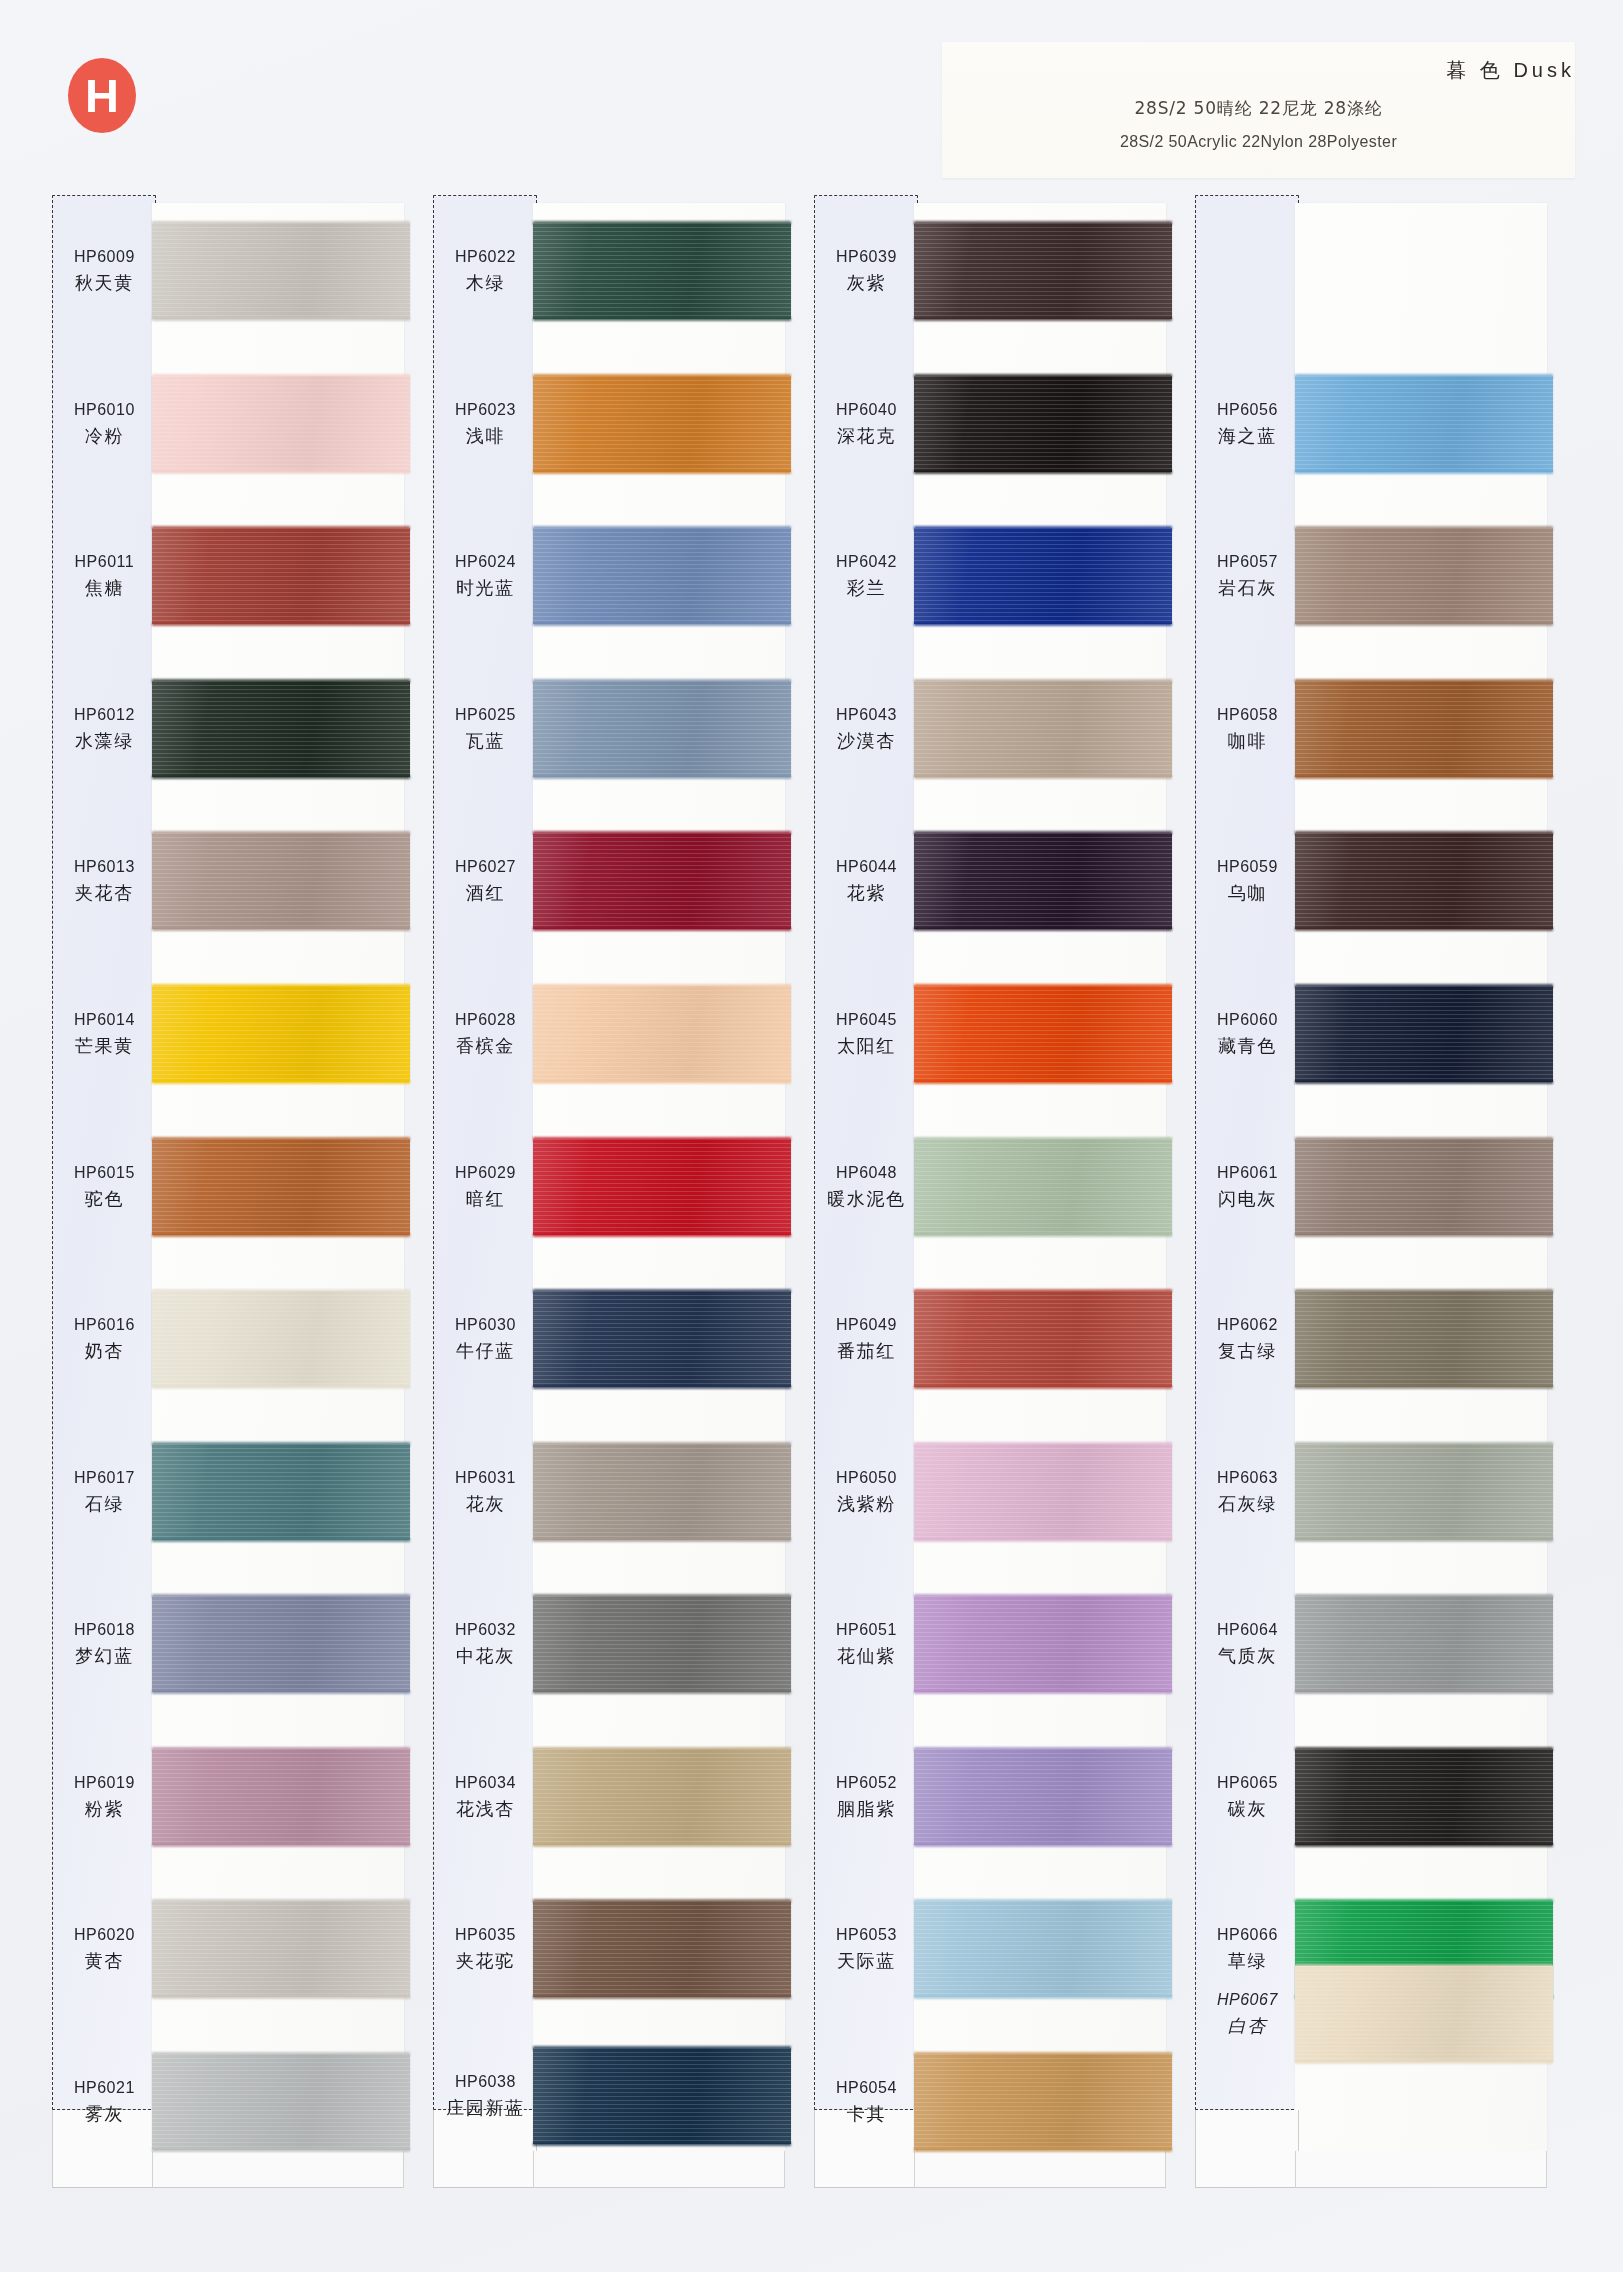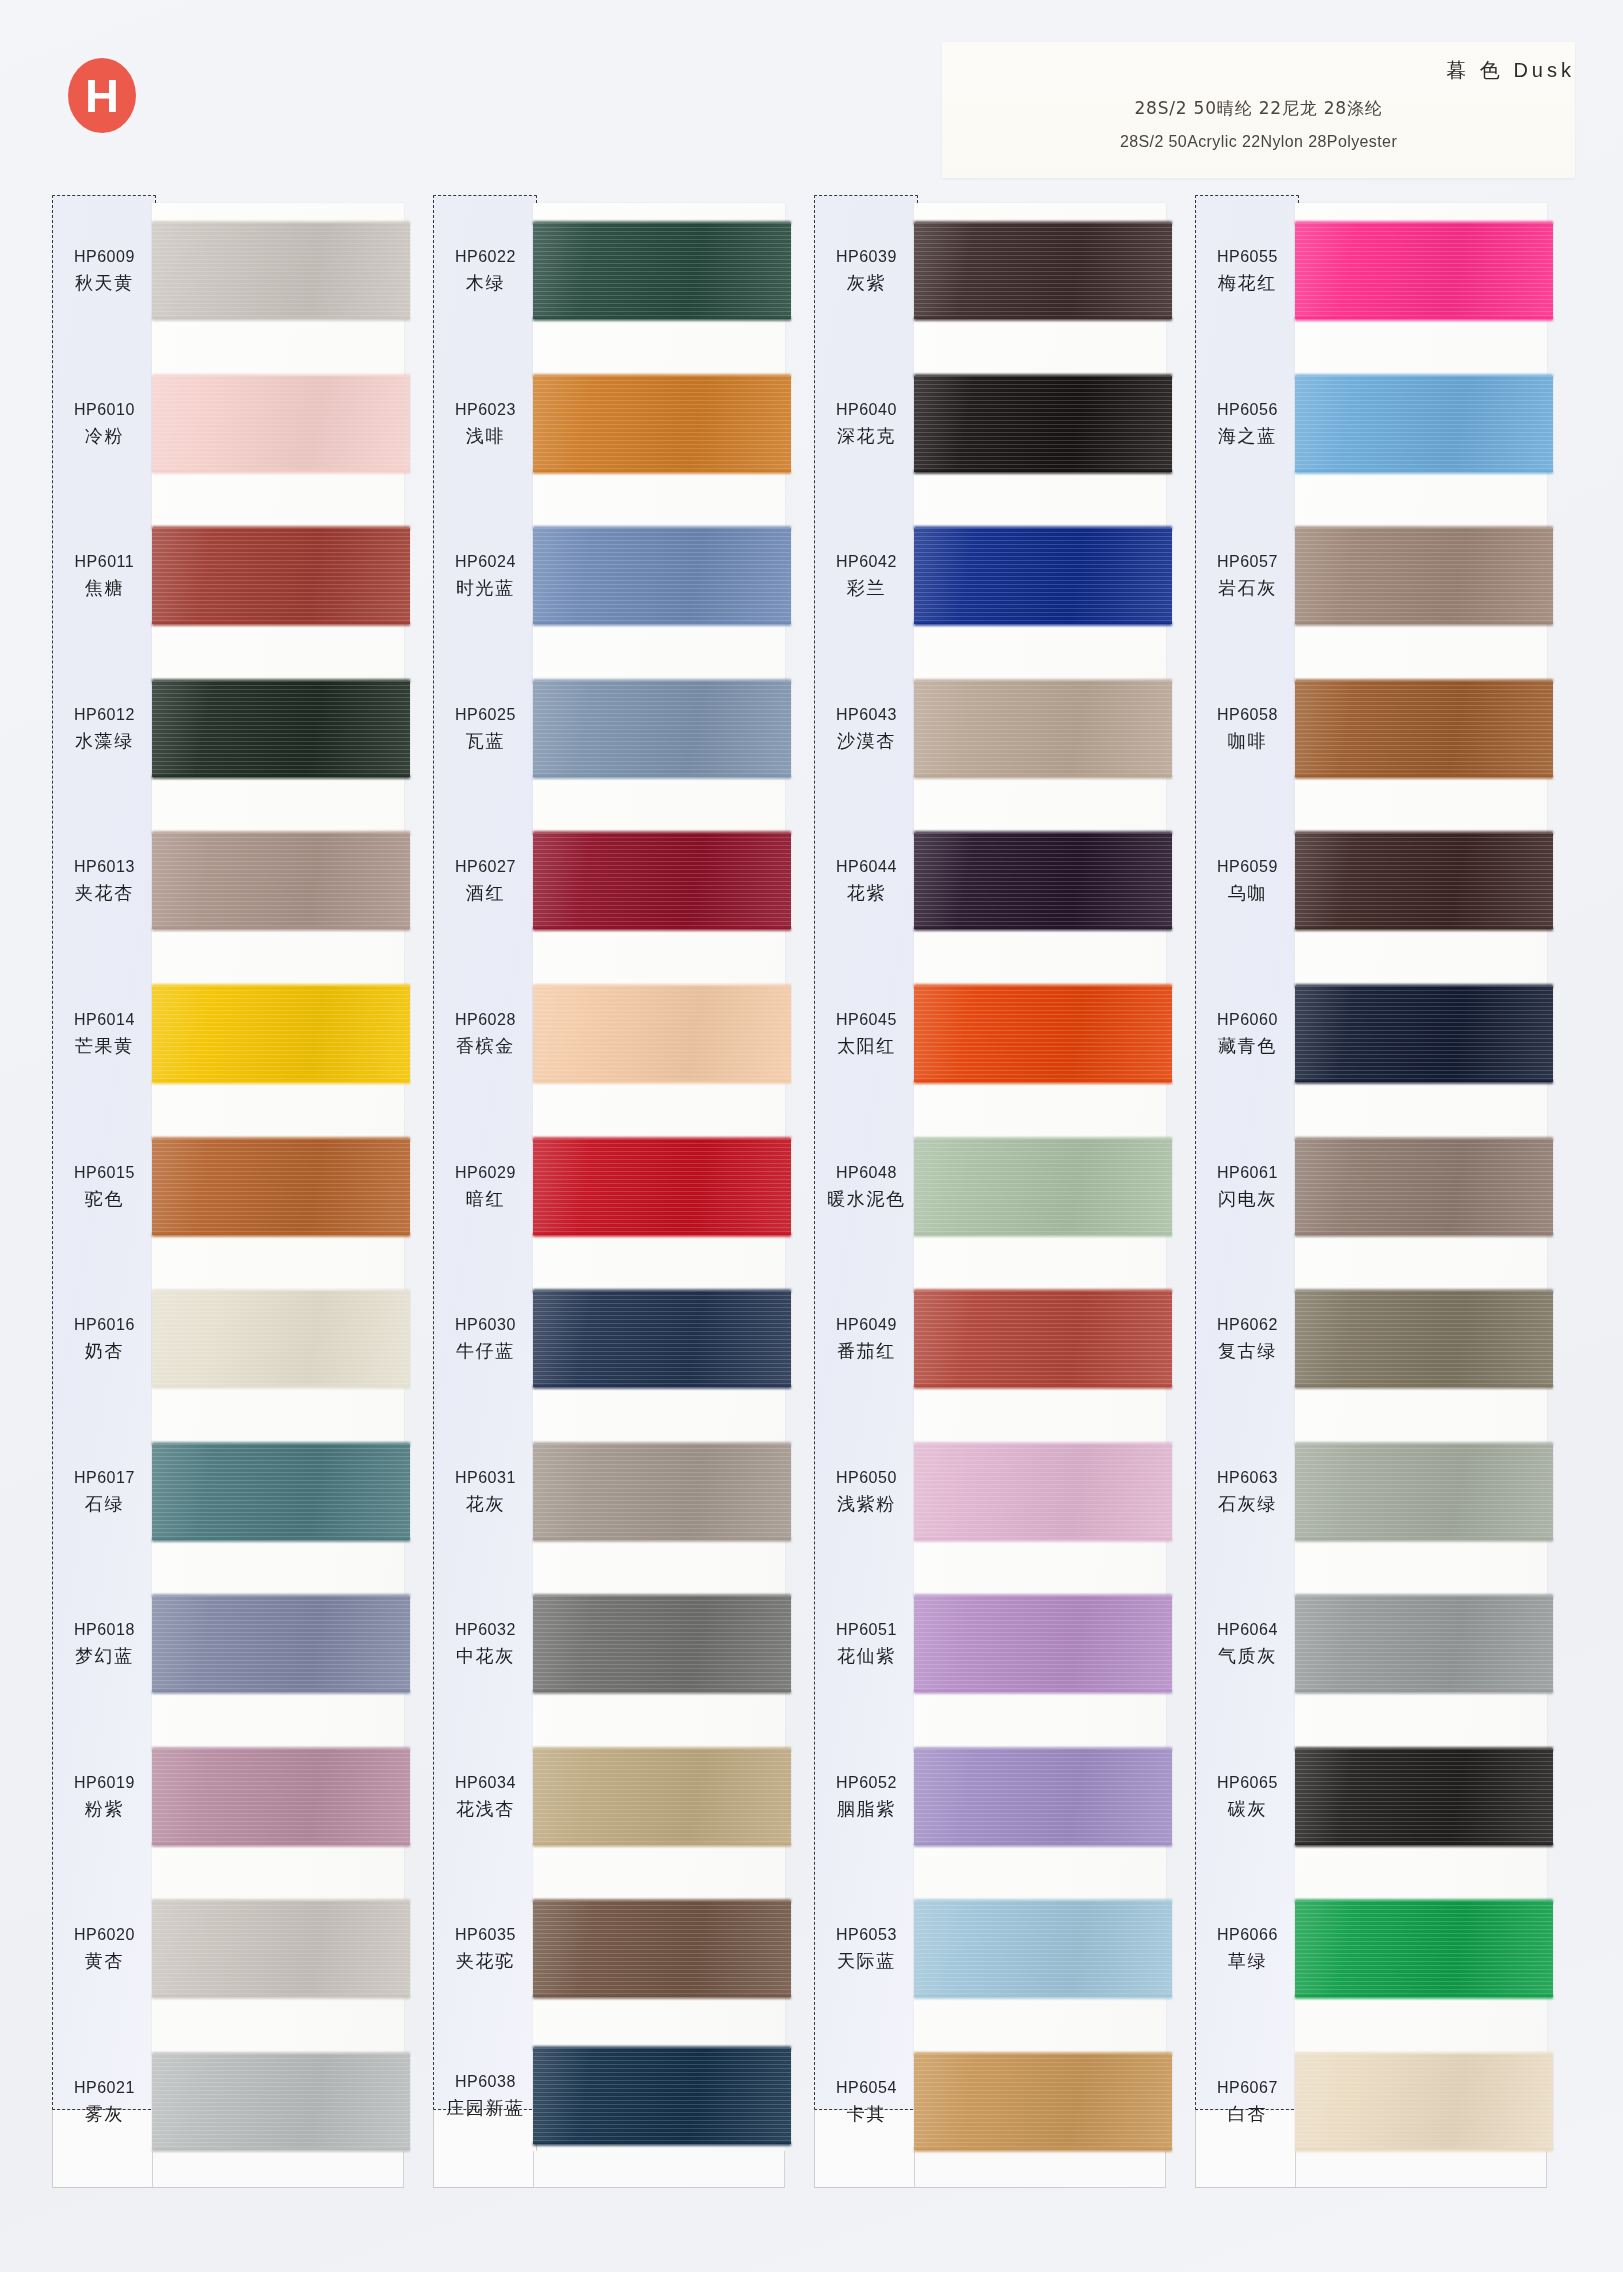--- a/index.html
+++ b/index.html
@@ -659,32 +659,20 @@
             </div>
           </div>
         </div>
       </div>
       <div class="col">
         <div class="label-strip"></div>
         <div class="card"></div>
         <div class="card-tail"></div>
         <div class="card-tail2"></div>
         <div class="rows">
-          <div class="row" style="top: 0px;">
-            <div class="row-label">
-              <div class="code">HP6055</div>
-              <div class="cname">梅花红</div>
-            </div>
-            <div class="swatch" style="background: rgb(252, 45, 140); top: 28px;">
-              <div class="fuzz-top" style="background: rgb(252, 45, 140);"></div>
-              <div class="threads"></div>
-              <div class="sheen"></div>
-              <div class="fuzz-bot" style="background: rgb(252, 45, 140);"></div>
-            </div>
-          </div>
           <div class="row" style="top: 153px;">
             <div class="row-label">
               <div class="code">HP6056</div>
               <div class="cname">海之蓝</div>
             </div>
             <div class="swatch" style="background: rgb(106, 170, 216); top: 28px;">
               <div class="fuzz-top" style="background: rgb(106, 170, 216);"></div>
               <div class="threads"></div>
               <div class="sheen"></div>
               <div class="fuzz-bot" style="background: rgb(106, 170, 216);"></div>
@@ -803,21 +791,21 @@
               <div class="code">HP6066</div>
               <div class="cname">草绿</div>
             </div>
             <div class="swatch" style="background: rgb(15, 158, 72); top: 28px;">
               <div class="fuzz-top" style="background: rgb(15, 158, 72);"></div>
               <div class="threads"></div>
               <div class="sheen"></div>
               <div class="fuzz-bot" style="background: rgb(15, 158, 72);"></div>
             </div>
           </div>
-          <div class="row" style="top: 1831px;">
+          <div class="row" style="top: 1743px; font-style: italic;">
             <div class="row-label">
               <div class="code">HP6067</div>
               <div class="cname">白杏</div>
             </div>
             <div class="swatch" style="background: rgb(234, 219, 193); top: 28px;">
               <div class="fuzz-top" style="background: rgb(234, 219, 193);"></div>
               <div class="threads"></div>
               <div class="sheen"></div>
               <div class="fuzz-bot" style="background: rgb(234, 219, 193);"></div>
             </div>

